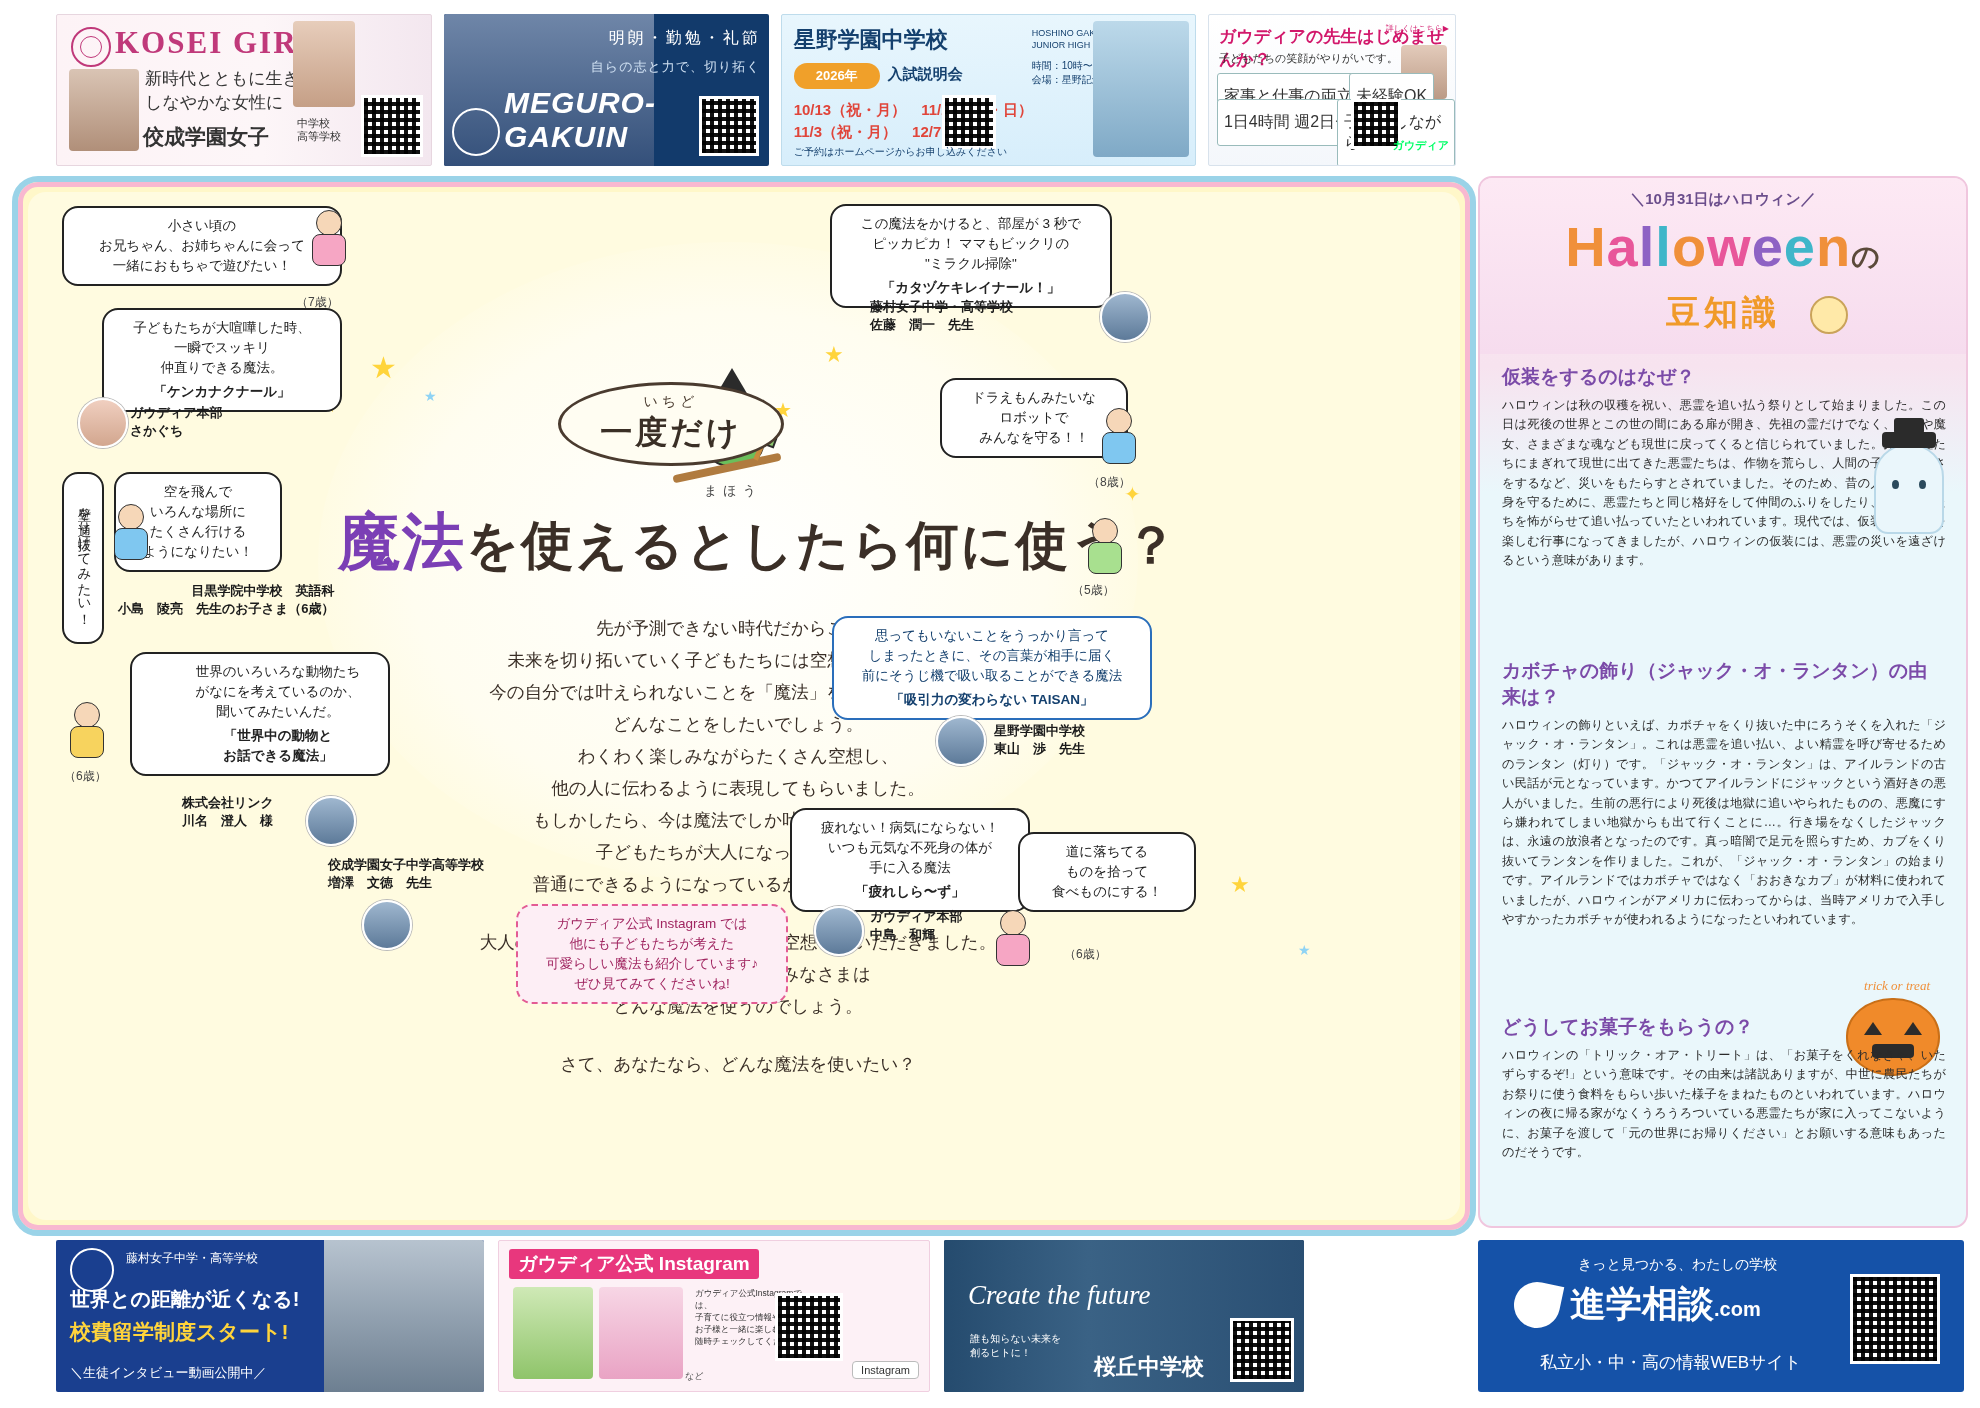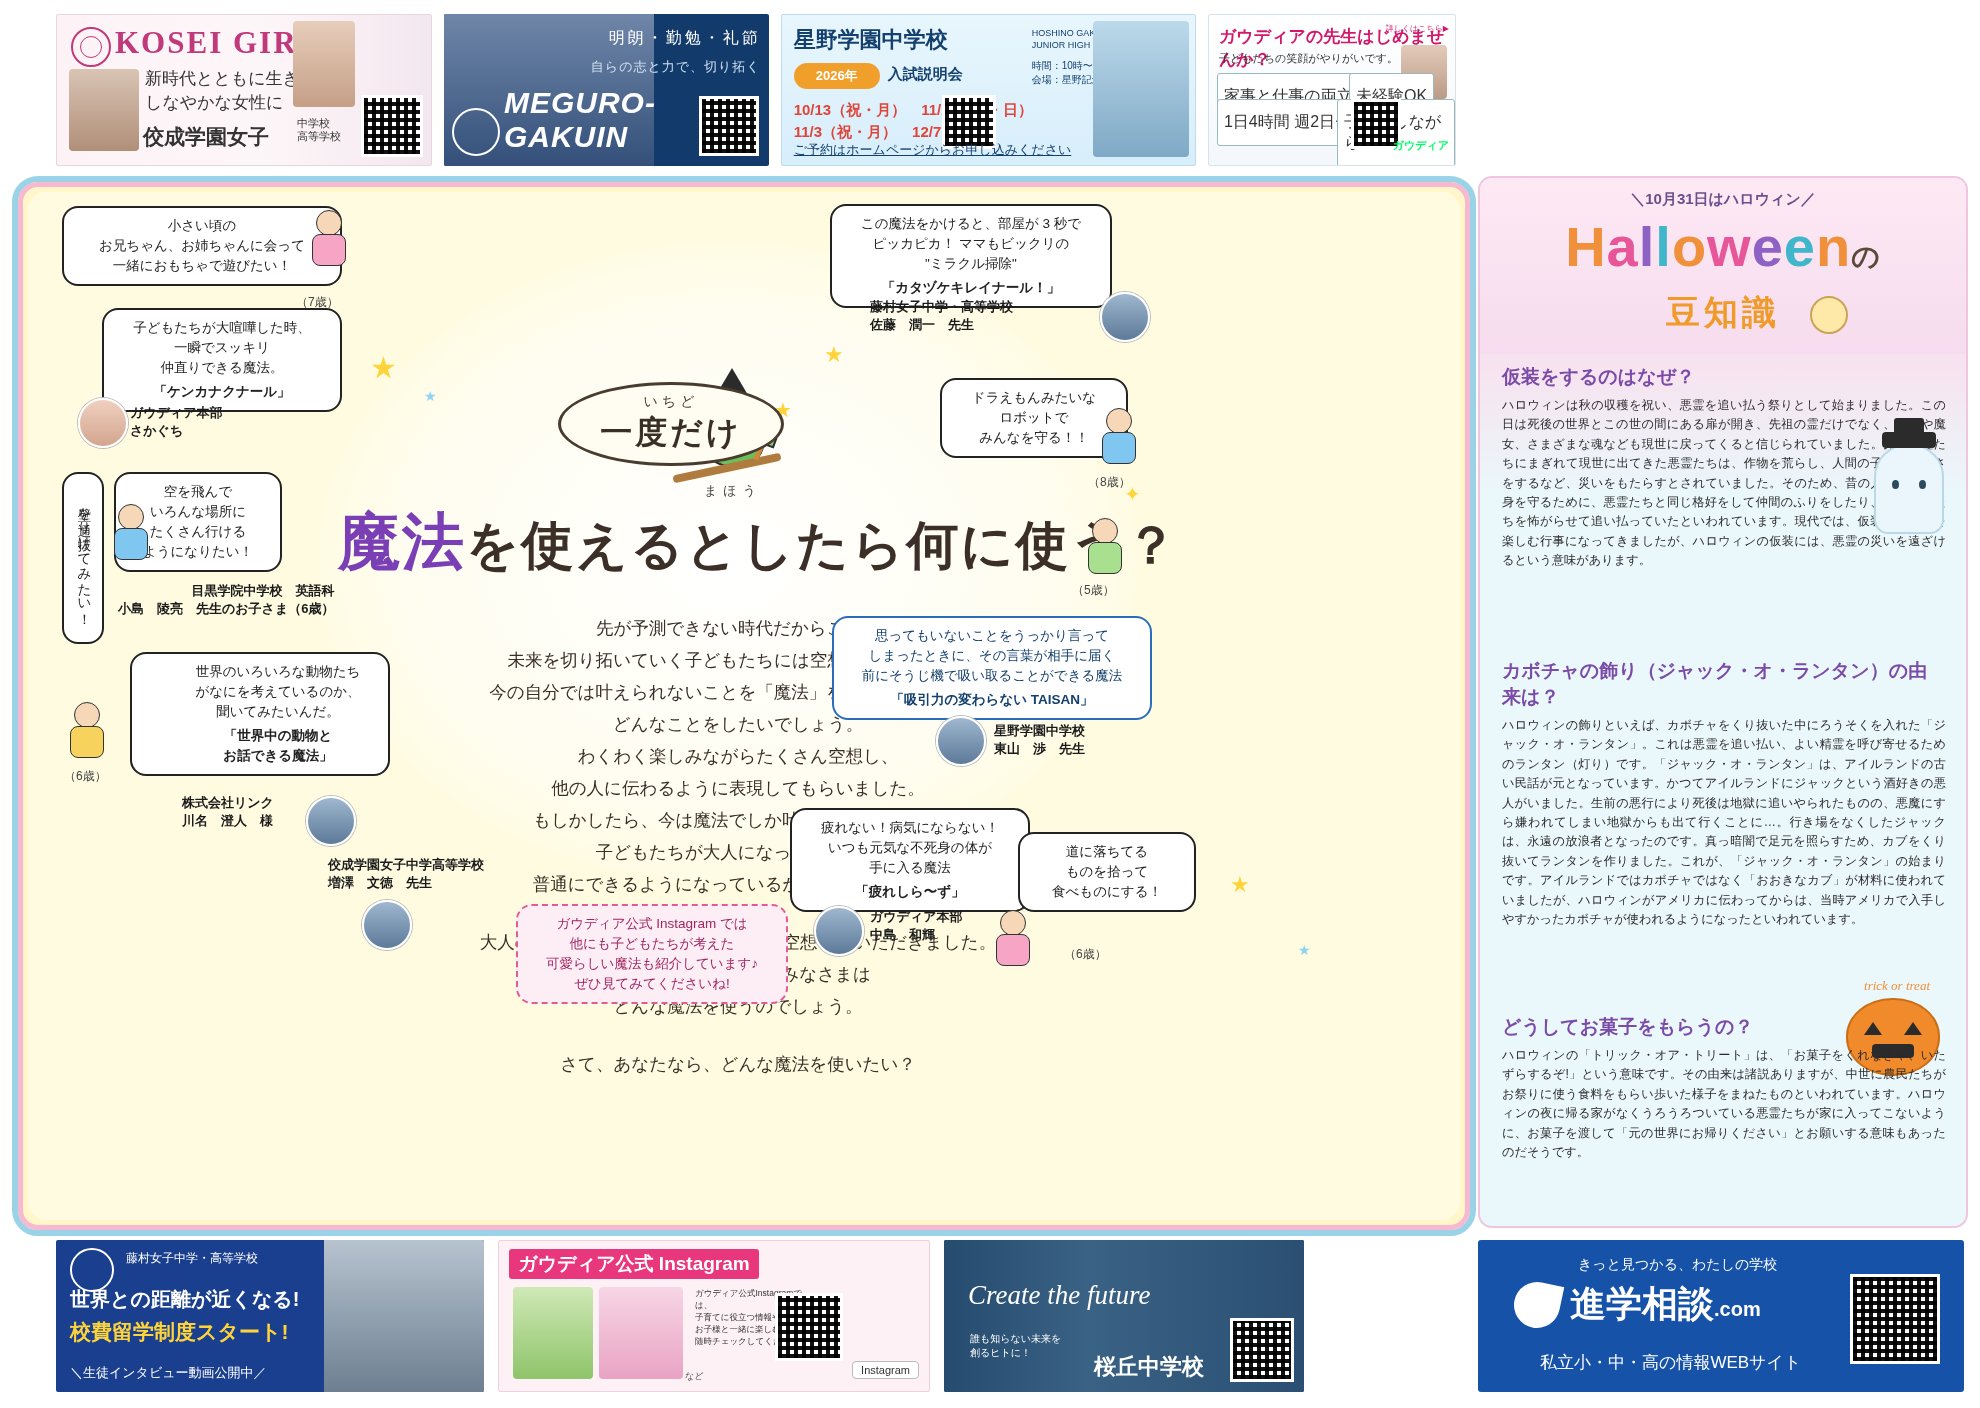--- a/index.html
+++ b/index.html
@@ -46,21 +46,21 @@
   .ad2 .qr{position:absolute;right:10px;bottom:10px;width:54px;height:54px;}
 
   
   .h-name{position:absolute;left:12px;top:10px;font-size:22px;font-weight:700;color:#14406e;}
   .h-en{position:absolute;left:250px;top:12px;font-size:9px;line-height:12px;color:#14406e;}
   .h-badge{position:absolute;left:12px;top:48px;width:86px;height:26px;border-radius:13px;background:#f0a02a;color:#fff;font-size:13px;display:flex;align-items:center;justify-content:center;font-weight:700;}
   .h-exp{position:absolute;left:106px;top:50px;font-size:15px;font-weight:700;color:#14406e;}
   .h-info{position:absolute;left:250px;top:44px;font-size:10px;line-height:14px;color:#14406e;}
   .h-dates{position:absolute;left:12px;top:84px;font-size:15px;font-weight:700;color:#14406e;line-height:22px;}
   .h-dates span.d{color:#e0453a;}
-  .h-note{position:absolute;left:12px;bottom:6px;font-size:13px;color:#14406e;text-decoration:underline;}
+  .h-note{position:absolute;left:12px;bottom:6px;font-size:10px;color:#14406e;}
   .ad3 .qr{position:absolute;left:160px;top:80px;width:48px;height:48px;}
   .ad3 .photo{position:absolute;right:6px;top:6px;width:96px;height:136px;border-radius:4px;background:linear-gradient(180deg,#bcd9ea,#7fa9c6);}
 
   
   .ad4{background:linear-gradient(180deg,#ffffff,#f4f7fb);border:1px solid #d8e2ec;}
   .g-title{position:absolute;left:10px;top:10px;font-size:17px;font-weight:700;color:#d2186b;}
   .g-sub{position:absolute;left:10px;top:36px;font-size:11px;color:#333;}
   .g-row{position:absolute;left:8px;font-size:16px;color:#333;border:1px solid #9bb; padding:12px 6px;border-radius:3px;background:#fff;}
   .g-photo{position:absolute;right:8px;top:30px;width:46px;height:54px;border-radius:4px;background:linear-gradient(180deg,#e3cbbb,#bb9a85);}
   .g-link{position:absolute;right:6px;top:8px;font-size:8px;color:#d2186b;}

